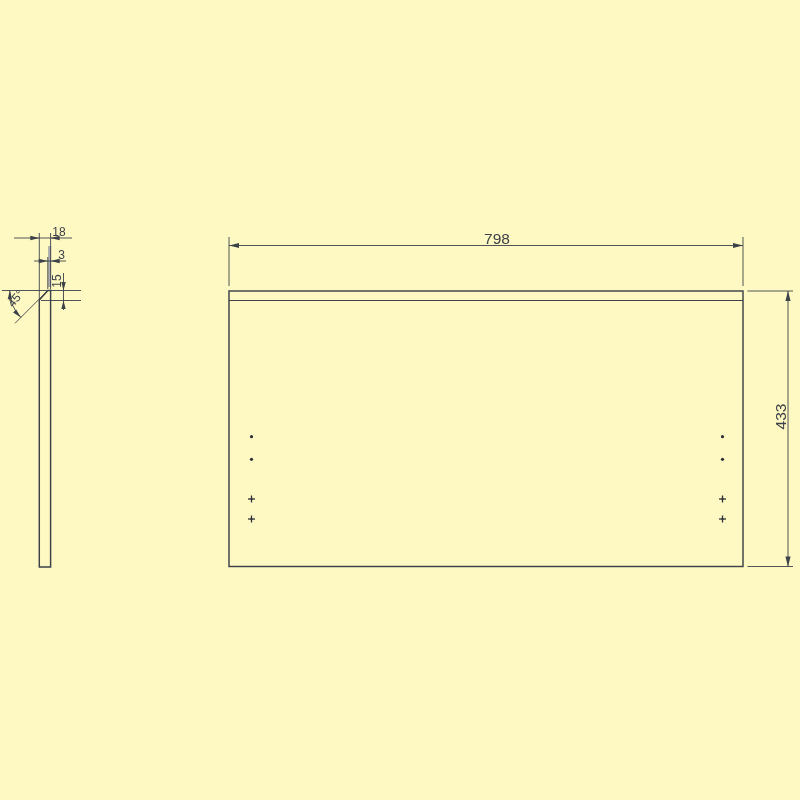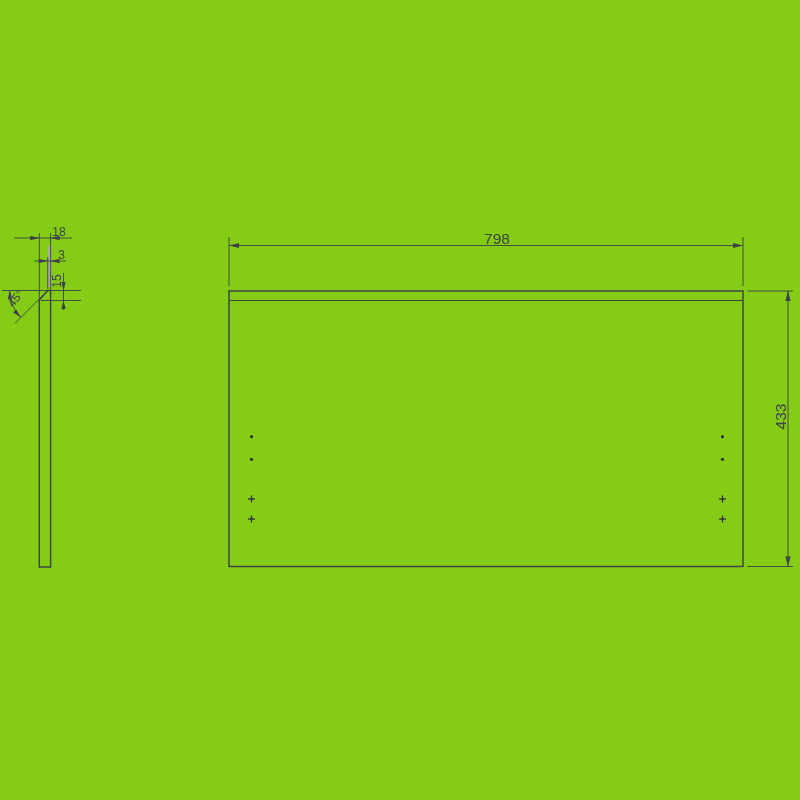--- a/index.html
+++ b/index.html
@@ -7,21 +7,21 @@
     padding: 0;
     background: #ffffff;
     width: 800px;
     height: 800px;
     overflow: hidden;
   }
   .canvas-wrap {
     position: relative;
     width: 800px;
     height: 800px;
-    background: #84cc16;
+    background: #fef9c3;
   }
   svg { display: block; }
   svg text {
     font-family: "Liberation Sans", "DejaVu Sans", sans-serif;
     fill: #3d4148;
   }
   .thin  { stroke: #3d4148; stroke-width: 0.9; fill: none; }
   .thick { stroke: #3d4148; stroke-width: 1.45; fill: none; }
   .mid   { stroke: #3d4148; stroke-width: 1.0; fill: none; }
   .arrow { fill: #3d4148; stroke: none; }

